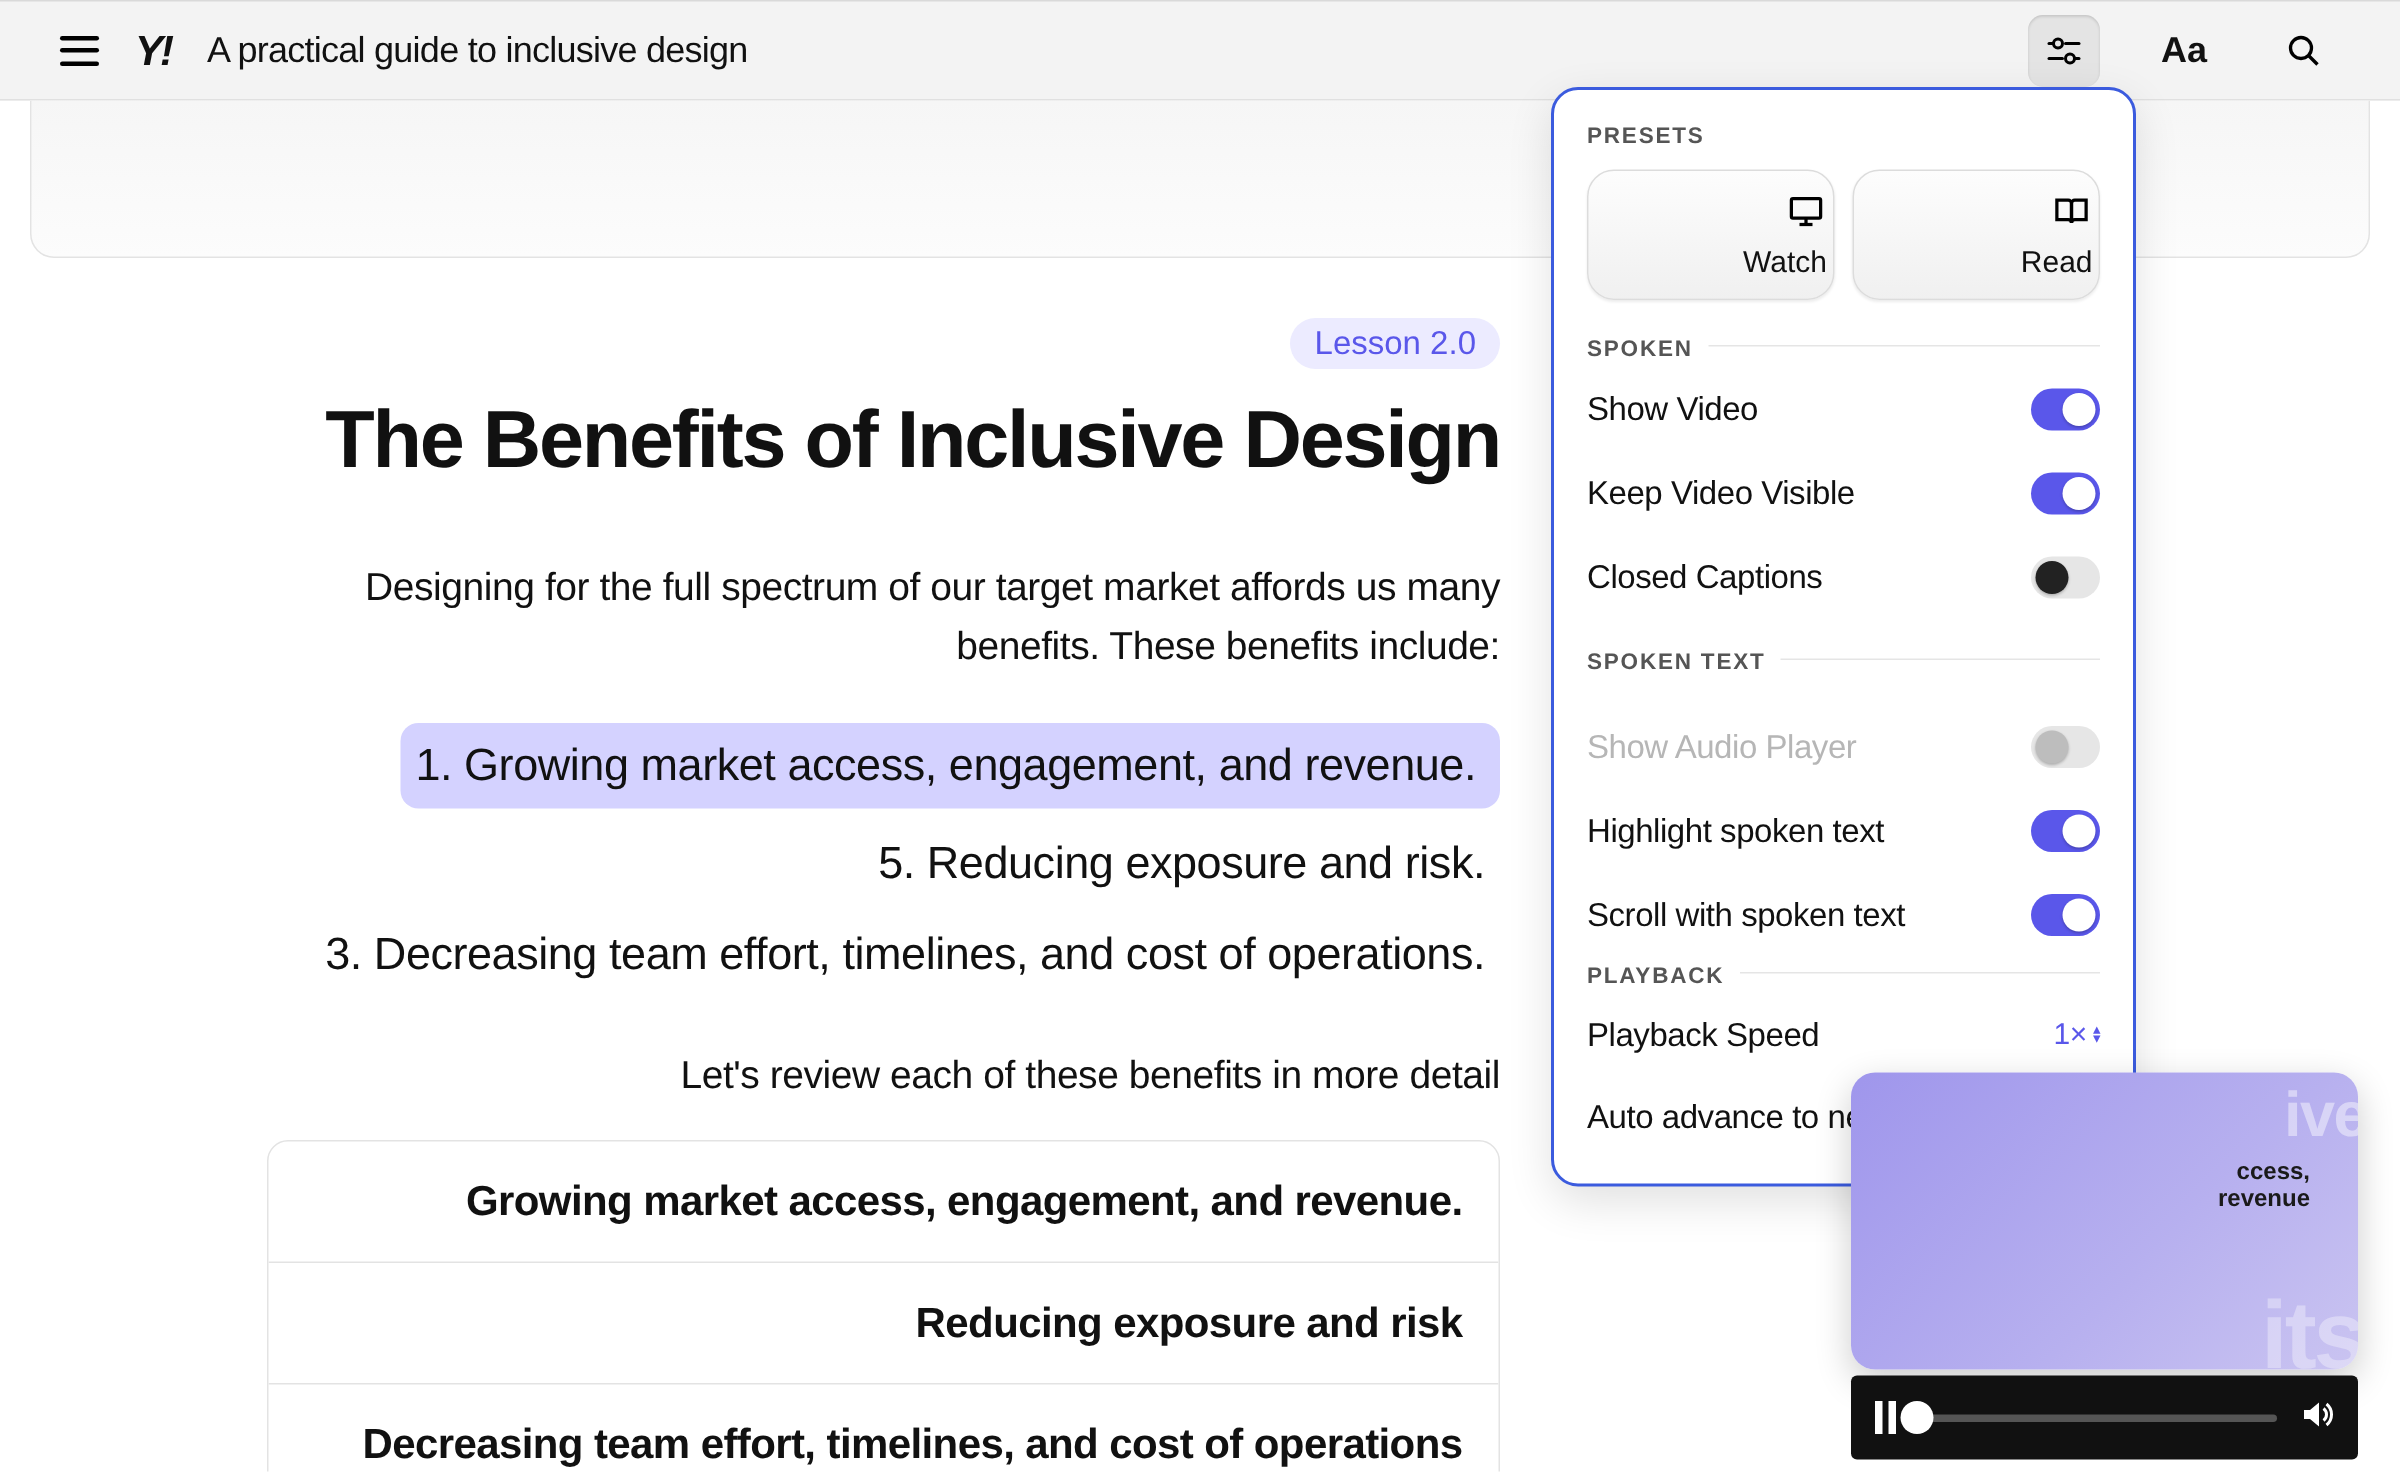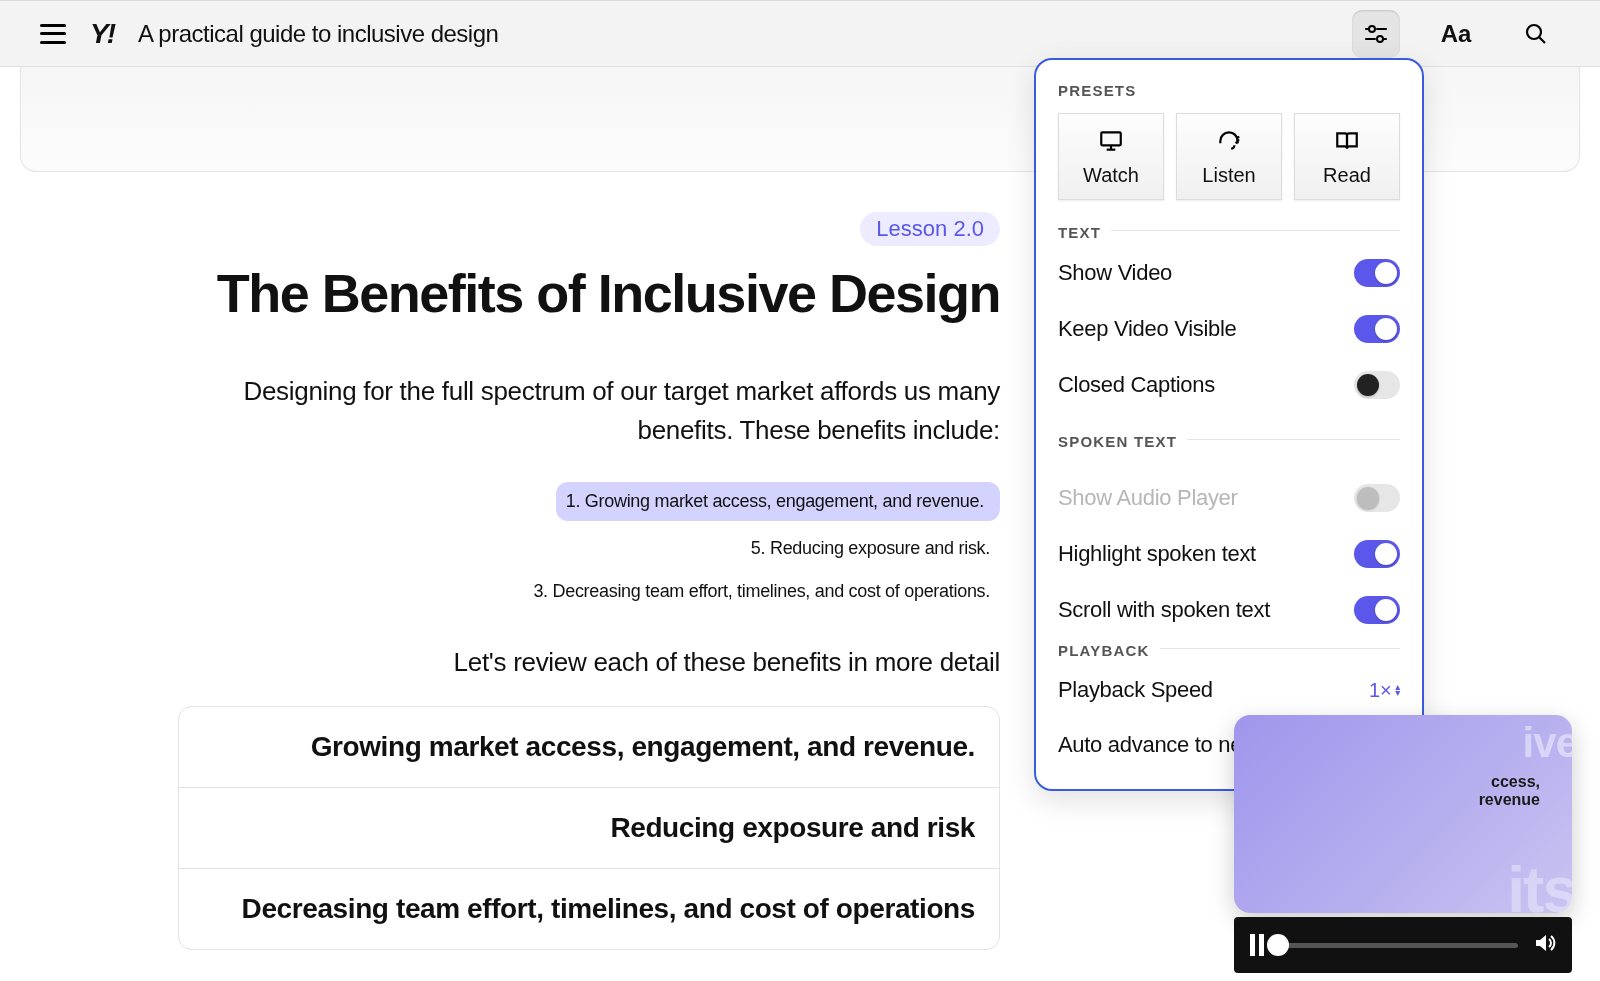--- a/index.html
+++ b/index.html
@@ -25,32 +25,32 @@
   .topbar-spacer{flex:1;}
   .tool-btn{width:48px;height:48px;border-radius:10px;display:flex;align-items:center;justify-content:center;cursor:pointer;font-size:22px;margin-left:8px;}
   .tool-btn.active{background:#e4e4e4;box-shadow:inset 0 1px 2px rgba(0,0,0,.15);}
   
   .hero{margin:0 20px;height:105px;border:1px solid var(--card-border);border-top:none;border-radius:0 0 16px 16px;background:linear-gradient(#f6f6f6,#fcfcfc);}
   
   .content{padding:40px 0 0 178px;max-width:1000px;text-align:right;}
   .badge{display:inline-block;background:#ecebff;color:var(--accent);border-radius:999px;padding:4px 16px;font-size:22px;font-weight:500;}
   h1{font-size:54px;font-weight:800;letter-spacing:-1.5px;margin:16px 0 48px;}
   .intro{font-size:26px;line-height:1.5;margin-bottom:28px;letter-spacing:-0.3px;}
-  .list-item{font-size:18px;line-height:1.5;padding:6px 10px;margin:4px 0;letter-spacing:-0.3px;}
+  .list-item{font-size:30px;line-height:1.5;padding:6px 10px;margin:4px 0;letter-spacing:-0.3px;}
   .list-item.hl{background:var(--accent-light);border-radius:12px;display:inline-block;padding:6px 16px 6px 10px;}
   .review{font-size:26px;margin:36px 0 28px;letter-spacing:-0.3px;}
   .accordion{border:1px solid var(--card-border);border-radius:14px;overflow:hidden;}
   .acc-item{padding:24px 24px;font-size:28px;font-weight:700;border-bottom:1px solid var(--card-border);letter-spacing:-0.4px;}
   .acc-item:last-child{border-bottom:none;}
   
   .panel{position:absolute;top:58px;right:176px;width:390px;border:2px solid var(--panel-border);border-radius:18px;background:#fff;padding:22px 22px 16px;box-shadow:0 10px 30px rgba(0,0,0,.12);}
   .panel h4{font-size:15px;letter-spacing:1.2px;color:#555;font-weight:700;margin:0 0 14px;}
   .panel h4.sub{margin-top:6px;}
   .presets{display:flex;gap:12px;margin-bottom:24px;}
-  .preset{flex:1;border:1px solid #dcdcdc;border-radius:0;background:linear-gradient(#fdfdfd,#f0f0f0);padding:14px 4px 12px;display:flex;flex-direction:column;align-items:center;gap:10px;cursor:pointer;box-shadow:0 1px 2px rgba(0,0,0,.08);font-size:20px;}
+  .preset{flex:1;border:1px solid #dcdcdc;border-radius:18px;background:linear-gradient(#fdfdfd,#f0f0f0);padding:14px 4px 12px;display:flex;flex-direction:column;align-items:flex-end;gap:10px;cursor:pointer;box-shadow:0 1px 2px rgba(0,0,0,.08);font-size:20px;}
   .preset svg{width:28px;height:26px;}
   .row{display:flex;align-items:center;justify-content:space-between;padding:14px 0;font-size:22px;letter-spacing:-0.3px;}
   .row.disabled{color:#b6b6b6;}
   .toggle{width:46px;height:28px;border-radius:999px;position:relative;cursor:pointer;}
   .toggle.on{background:var(--toggle-on);}
   .toggle.off{background:var(--toggle-off);}
   .toggle .knob{position:absolute;top:3px;width:22px;height:22px;border-radius:50%;background:#fff;box-shadow:0 1px 2px rgba(0,0,0,.25);}
   .toggle.on .knob{right:3px;}
   .toggle.off .knob{left:3px;background:#222;}
   .toggle.off.grey .knob{background:#bdbdbd;}
@@ -127,37 +127,29 @@
     <div class="preset">
       <svg viewBox="0 0 24 24" fill="none" stroke="#000" stroke-width="2">
           <rect x="3" y="4" width="18" height="12" rx="1"></rect>
           <line x1="12" y1="16" x2="12" y2="20"></line>
           <line x1="8" y1="20" x2="16" y2="20"></line>
         </svg>
       <span>Watch</span>
     </div>
     <div class="preset">
       <svg viewBox="0 0 24 24" fill="none" stroke="#000" stroke-width="2">
-          <path d="M4 14v-2a8 8 0 0 1 16 0v2"></path>
-          <path d="M14 19a3 3 0 0 0 3-3"></path>
-          <path d="M18 13l2 1M19 11l2.5.5M19.5 9l2-1"></path>
-        </svg>
-      <span>Listen</span>
-    </div>
-    <div class="preset">
-      <svg viewBox="0 0 24 24" fill="none" stroke="#000" stroke-width="2">
           <path d="M3 5h7a2 2 0 0 1 2 2v12a2 2 0 0 0-2-2H3z"></path>
           <path d="M21 5h-7a2 2 0 0 0-2 2v12a2 2 0 0 1 2-2h7z"></path>
         </svg>
       <span>Read</span>
     </div>
   </div>
 
   <div style="display:flex;align-items:center;gap:10px;margin-bottom:4px;">
-      <h4 class="sub" style="margin:0;">TEXT</h4>
+      <h4 class="sub" style="margin:0;">SPOKEN</h4>
       <div class="divider-line" style="flex:1;"></div>
     </div>
   <div class="row">
     <span>Show Video</span>
     <div class="toggle on">
         <div class="knob"></div>
       </div>
   </div>
   <div class="row">
     <span>Keep Video Visible</span>

